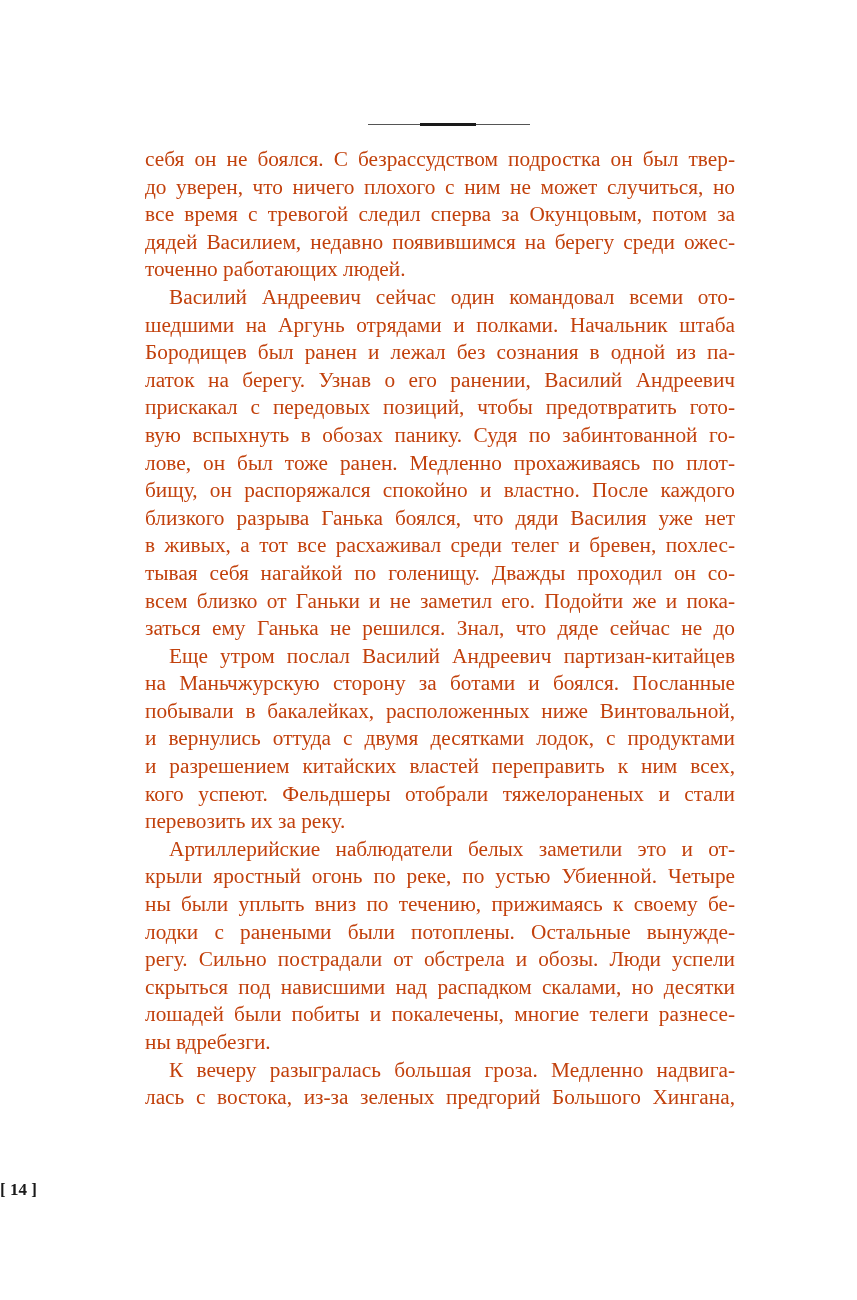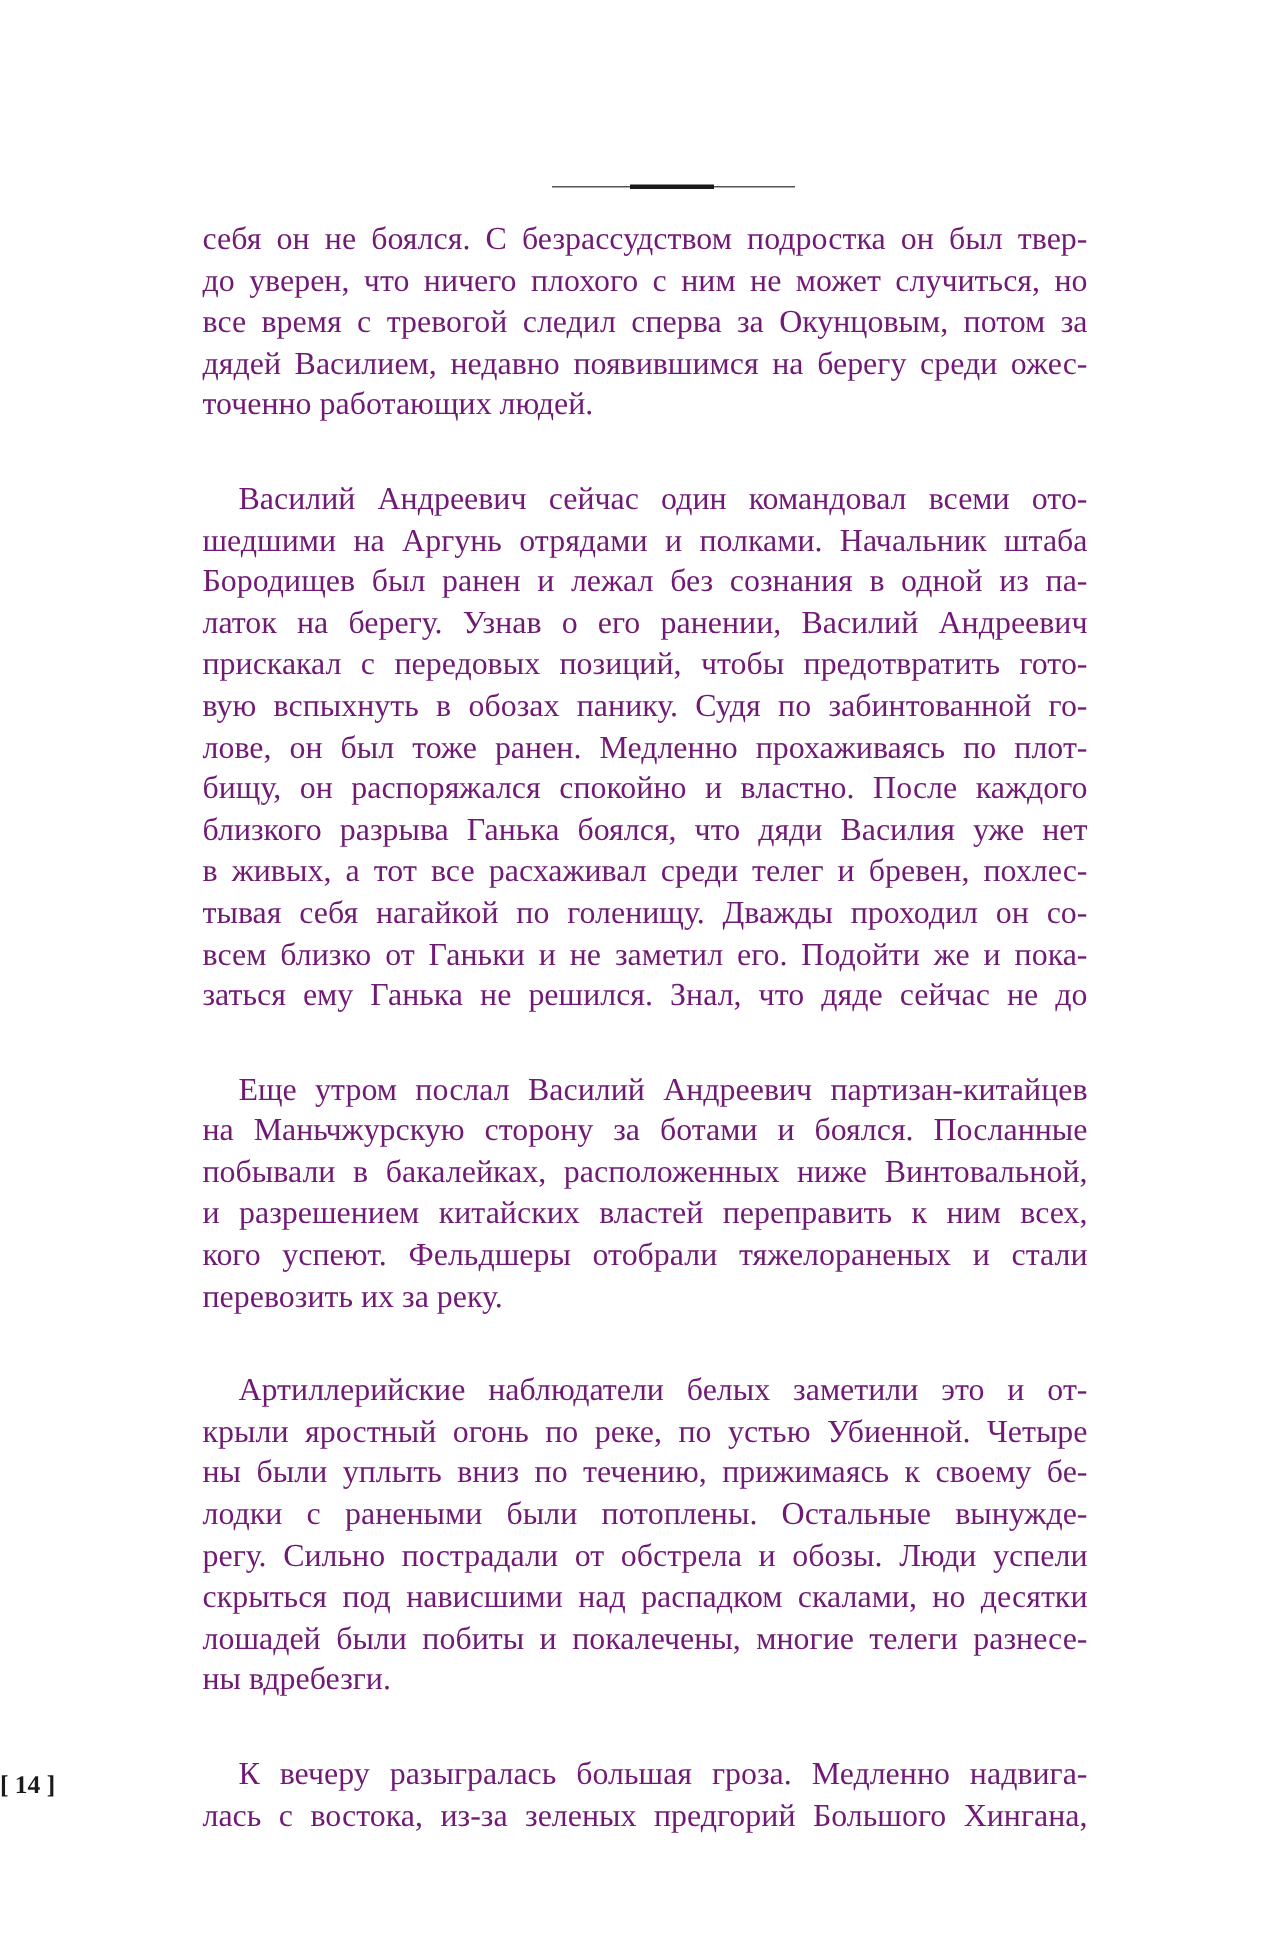--- a/index.html
+++ b/index.html
@@ -6,26 +6,26 @@
   body { width: 857px; height: 1300px; position: relative; overflow: hidden; }
   .page { position: absolute; left: 0; top: 0; width: 857px; height: 1300px; background: #fff; }
   .running-head {
     position: absolute; top: 92px; left: 0; width: 857px; text-align: center;
     font-family: "Liberation Serif", serif; font-weight: bold; font-size: 14px;
     letter-spacing: 2.6px; color: #1a1a1a;
   }
   .rule { position: absolute; top: 124px; left: 368px; width: 162px; height: 1px; background: #555; }
   .rule-thick { position: absolute; top: 123px; left: 420px; width: 56px; height: 3px; background: #1a1a1a; }
   .text-block {
-    position: absolute; left: 135px; top: 146px; width: 590px;
-    font-family: "Liberation Serif", serif; font-size: 21.3px; color: #701a75;
+    position: absolute; left: 145px; top: 146px; width: 590px;
+    font-family: "Liberation Serif", serif; font-size: 21.3px; color: #c2410c;
   }
   .line { height: 27.6px; line-height: 27.6px; white-space: nowrap; text-align: justify; text-align-last: justify; }
   .line.last { text-align-last: left; }
-  .line.indent { padding-left: 24px; margin-top: 35px; }
+  .line.indent { padding-left: 24px; }
   .folio {
     position: absolute; top: 1180px; left: 0; width: 857px; 
     font-family: "Liberation Serif", serif; font-weight: bold; font-size: 17px; color: #1a1a1a;
   }
 </style>
 </head>
 <body>
 
 <div class="page">
   <div class="rule"></div>
@@ -51,20 +51,21 @@
         <div class="line">близкого разрыва Ганька боялся, что дяди Василия уже нет</div>
         <div class="line">в живых, а тот все расхаживал среди телег и бревен, похлес-</div>
         <div class="line">тывая себя нагайкой по голенищу. Дважды проходил он со-</div>
         <div class="line">всем близко от Ганьки и не заметил его. Подойти же и пока-</div>
         <div class="line">заться ему Ганька не решился. Знал, что дяде сейчас не до</div>
       </div>
       <div>
         <div class="line indent">Еще утром послал Василий Андреевич партизан-китайцев</div>
         <div class="line">на Маньчжурскую сторону за ботами и боялся. Посланные</div>
         <div class="line">побывали в бакалейках, расположенных ниже Винтовальной,</div>
+        <div class="line">и вернулись оттуда с двумя десятками лодок, с продуктами</div>
         <div class="line">и разрешением китайских властей переправить к ним всех,</div>
         <div class="line">кого успеют. Фельдшеры отобрали тяжелораненых и стали</div>
         <div class="line last">перевозить их за реку.</div>
       </div>
       <div>
         <div class="line indent">Артиллерийские наблюдатели белых заметили это и от-</div>
         <div class="line">крыли яростный огонь по реке, по устью Убиенной. Четыре</div>
         <div class="line">ны были уплыть вниз по течению, прижимаясь к своему бе-</div>
         <div class="line">лодки с ранеными были потоплены. Остальные вынужде-</div>
         <div class="line">регу. Сильно пострадали от обстрела и обозы. Люди успели</div>

